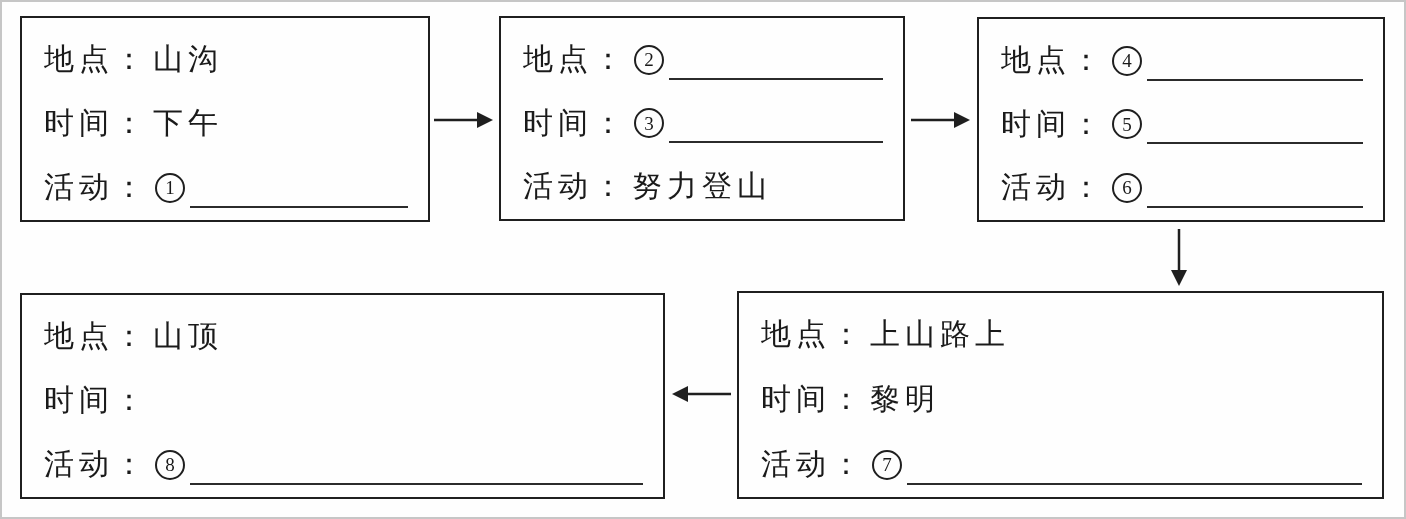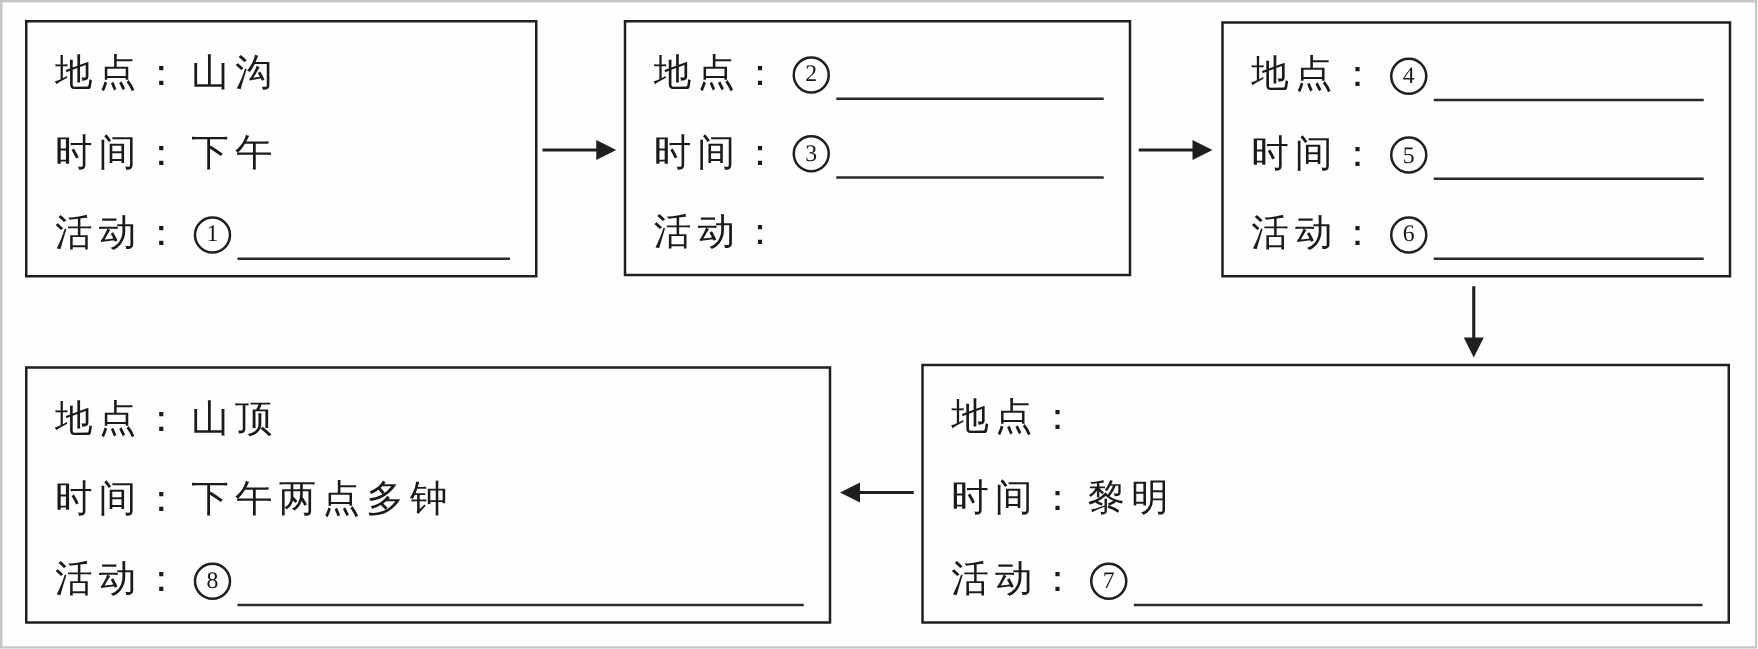--- a/index.html
+++ b/index.html
@@ -84,20 +84,21 @@
       <span class="cnum">2</span>
       <span class="blank"></span>
     </div>
     <div class="row">
       <span class="lbl">时间：</span>
       <span class="cnum">3</span>
       <span class="blank"></span>
     </div>
     <div class="row">
       <span class="lbl">活动：</span>
+      <span class="val">努力登山</span>
     </div>
   </div>
 
   <div class="stage-box" style="left:975px; top:15px; width:408px; height:205px;">
     <div class="row">
       <span class="lbl">地点：</span>
       <span class="cnum">4</span>
       <span class="blank"></span>
     </div>
     <div class="row">
@@ -108,40 +109,40 @@
     <div class="row">
       <span class="lbl">活动：</span>
       <span class="cnum">6</span>
       <span class="blank"></span>
     </div>
   </div>
 
   <div class="stage-box" style="left:735px; top:289px; width:647px; height:208px;">
     <div class="row">
       <span class="lbl">地点：</span>
+      <span class="val">上山路上</span>
     </div>
     <div class="row">
       <span class="lbl">时间：</span>
       <span class="val">黎明</span>
     </div>
     <div class="row">
       <span class="lbl">活动：</span>
       <span class="cnum">7</span>
       <span class="blank"></span>
     </div>
   </div>
 
   <div class="stage-box" style="left:18px; top:291px; width:645px; height:206px;">
     <div class="row">
       <span class="lbl">地点：</span>
       <span class="val">山顶</span>
     </div>
     <div class="row">
       <span class="lbl">时间：</span>
-      <span class="val">下午两点多钟</span>
     </div>
     <div class="row">
       <span class="lbl">活动：</span>
       <span class="cnum">8</span>
       <span class="blank"></span>
     </div>
   </div>
 
   <div class="flow-arrow" style="left:431px; top:106px;">
     <svg width="62" height="24" viewBox="0 0 62 24">

